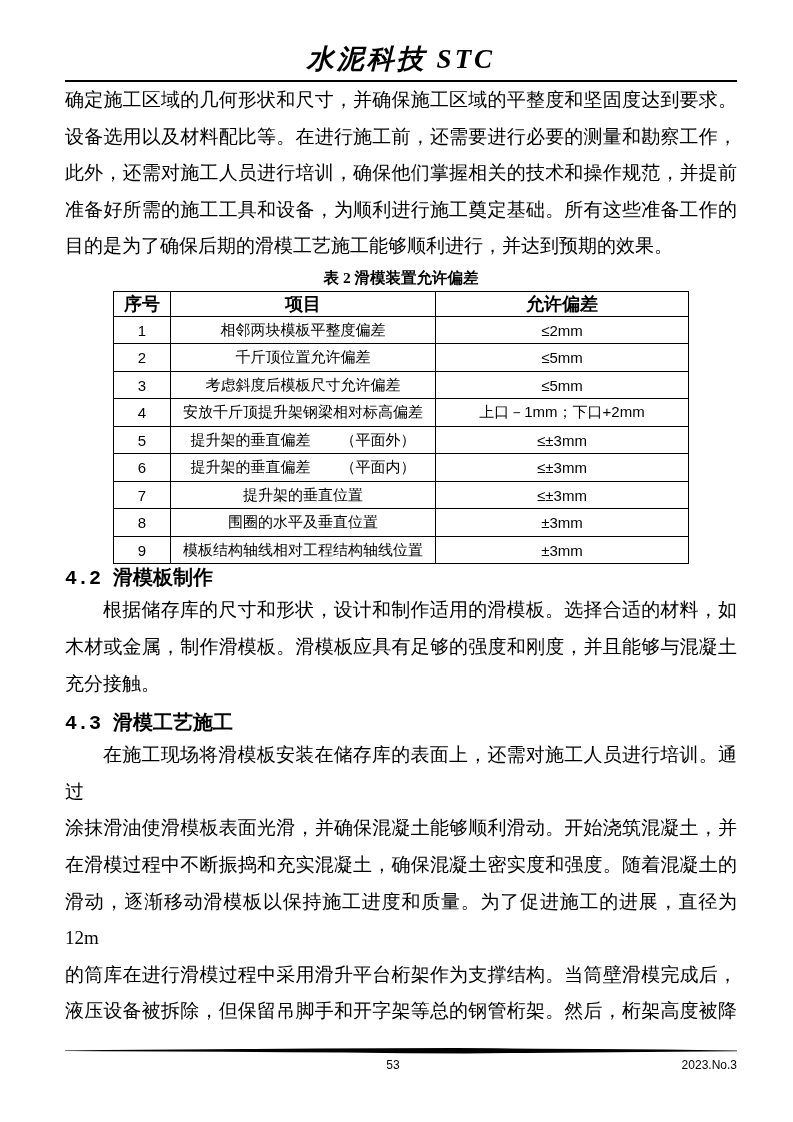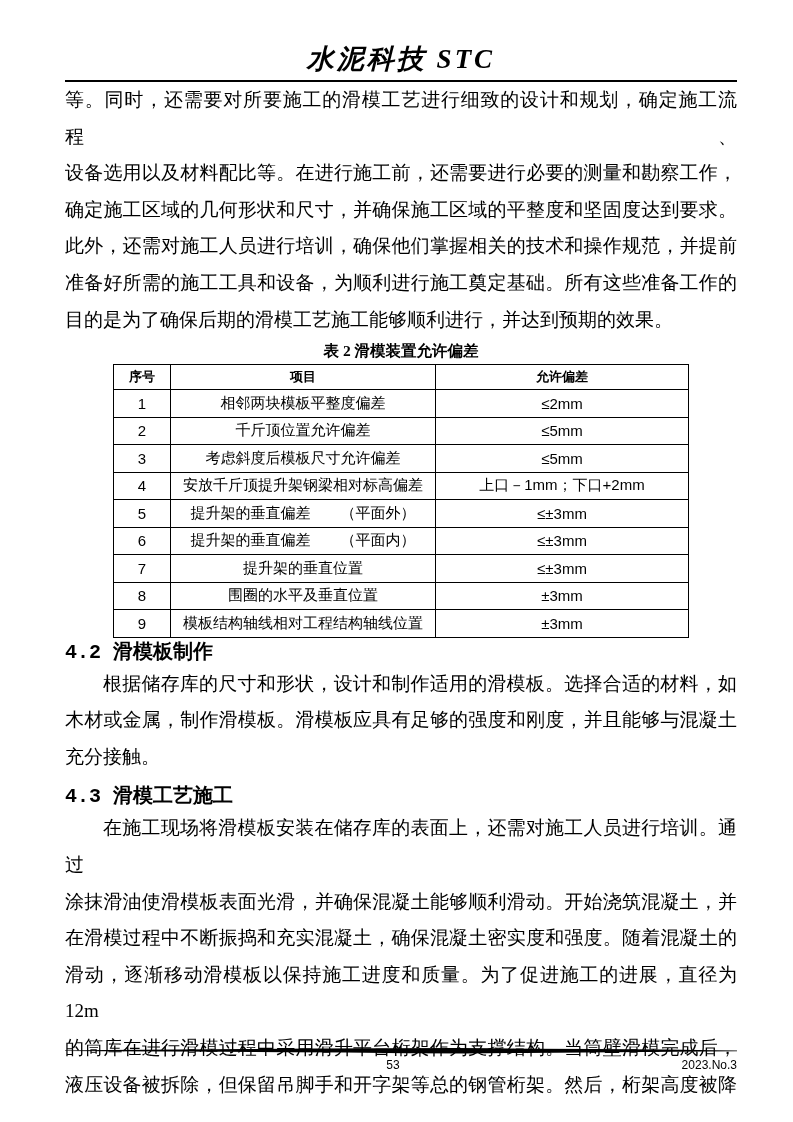--- a/index.html
+++ b/index.html
@@ -28,21 +28,21 @@
     font-size:15.5px;line-height:20px;
   }
   table.dev-table{
     border-collapse:collapse;table-layout:fixed;
     width:575px;margin-left:48px;margin-top:3px;
   }
   table.dev-table th, table.dev-table td{
     border:1.4px solid #000;text-align:center;vertical-align:middle;
     padding:0 2px;overflow:hidden;
   }
-  table.dev-table th{height:24px;font-size:13px;font-weight:bold;}
+  table.dev-table th{height:24px;font-size:18px;font-weight:bold;}
   table.dev-table td{height:26.5px;font-size:15px;}
   .col-no{width:57px;}
   .col-item{width:265px;}
   .col-dev{width:253px;}
   td.num, td.devval{font-family:"Liberation Sans","DejaVu Sans",sans-serif;font-size:14.5px;}
 
   .sec-heading{
     font-size:20px;line-height:26px;font-weight:bold;margin:0;
     font-family:Liberation Mono, monospace;
   }
@@ -62,23 +62,22 @@
 </head>
 <body>
 
 <div class="page">
   <div class="content">
 
     <div class="journal-title">水泥科技 STC</div>
     <div class="header-rule"></div>
 
     <div>
-      <div class="line j">等。同时，还需要对所要施工的滑模工艺进行细致的设计和规划，确定施工流程、</div>
+      <div class="line j">确定施工区域的几何形状和尺寸，并确保施工区域的平整度和坚固度达到要求。</div>
       <div class="line j">设备选用以及材料配比等。在进行施工前，还需要进行必要的测量和勘察工作，</div>
-      <div class="line j">确定施工区域的几何形状和尺寸，并确保施工区域的平整度和坚固度达到要求。</div>
       <div class="line j">此外，还需对施工人员进行培训，确保他们掌握相关的技术和操作规范，并提前</div>
       <div class="line j">准备好所需的施工工具和设备，为顺利进行施工奠定基础。所有这些准备工作的</div>
       <div class="line">目的是为了确保后期的滑模工艺施工能够顺利进行，并达到预期的效果。</div>
     </div>
 
 
     <div class="table-caption">表 2 滑模装置允许偏差</div>
 
     <table class="dev-table">
       <colgroup>

